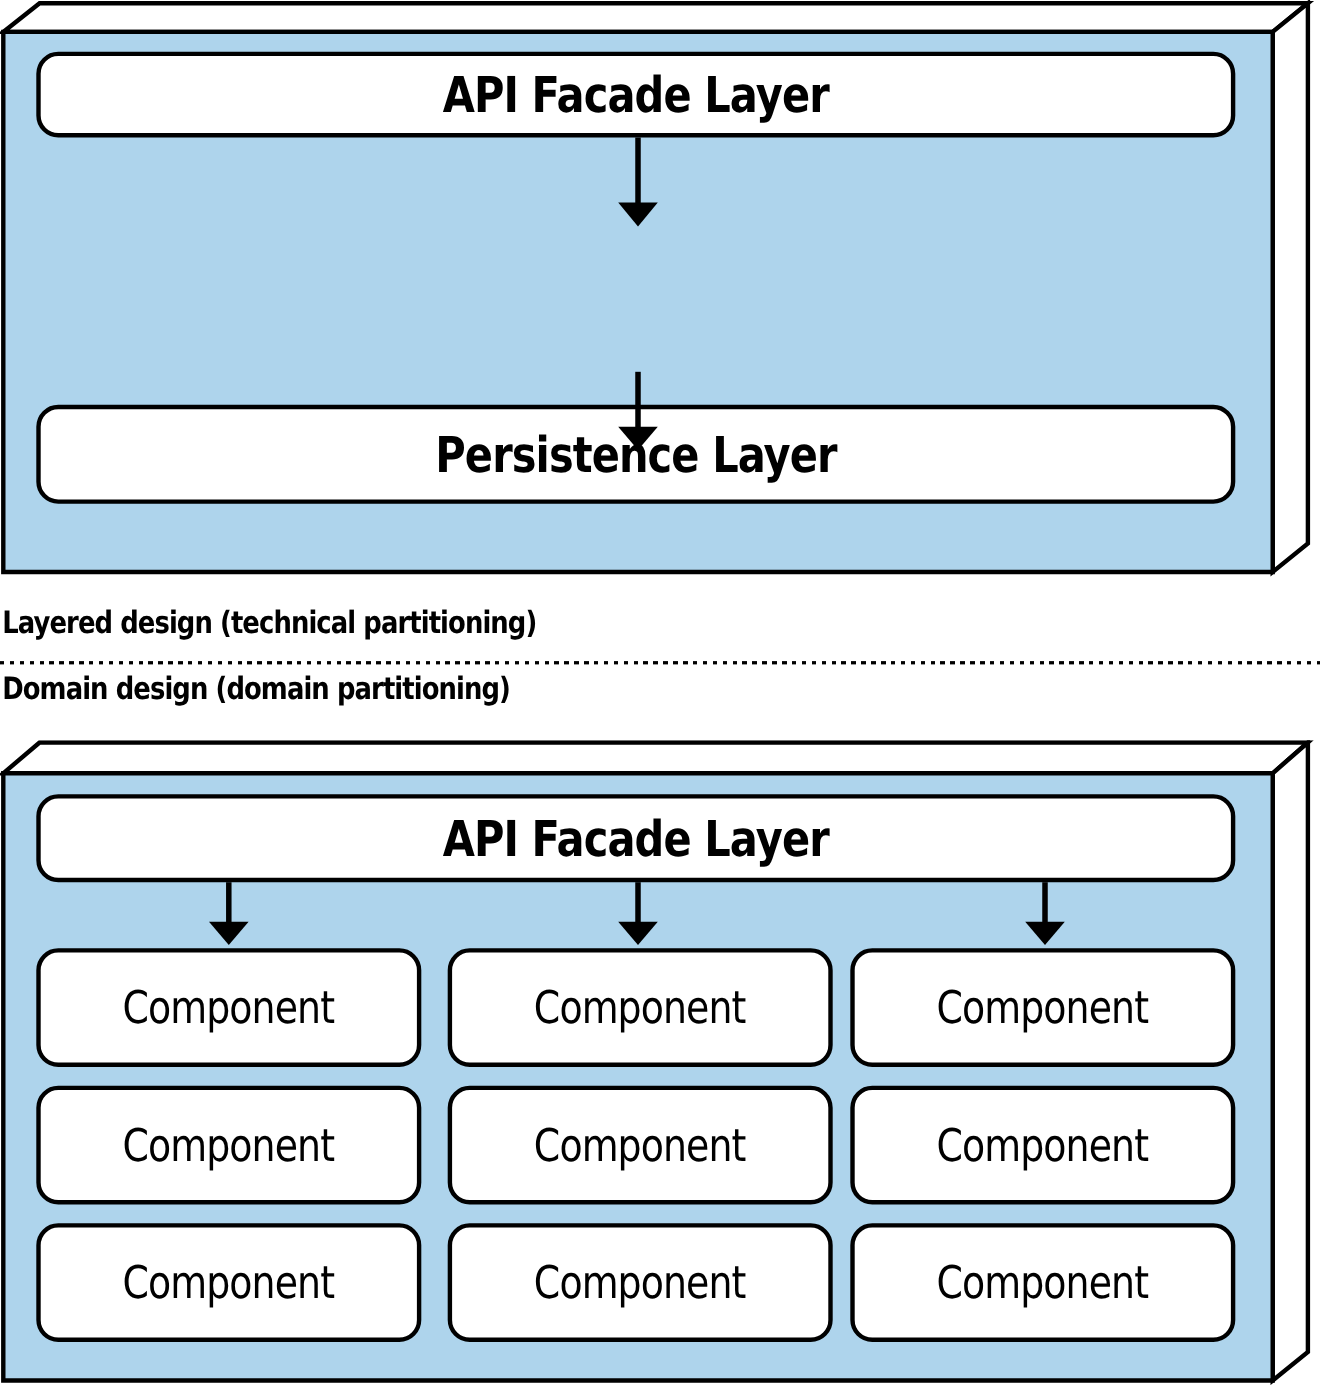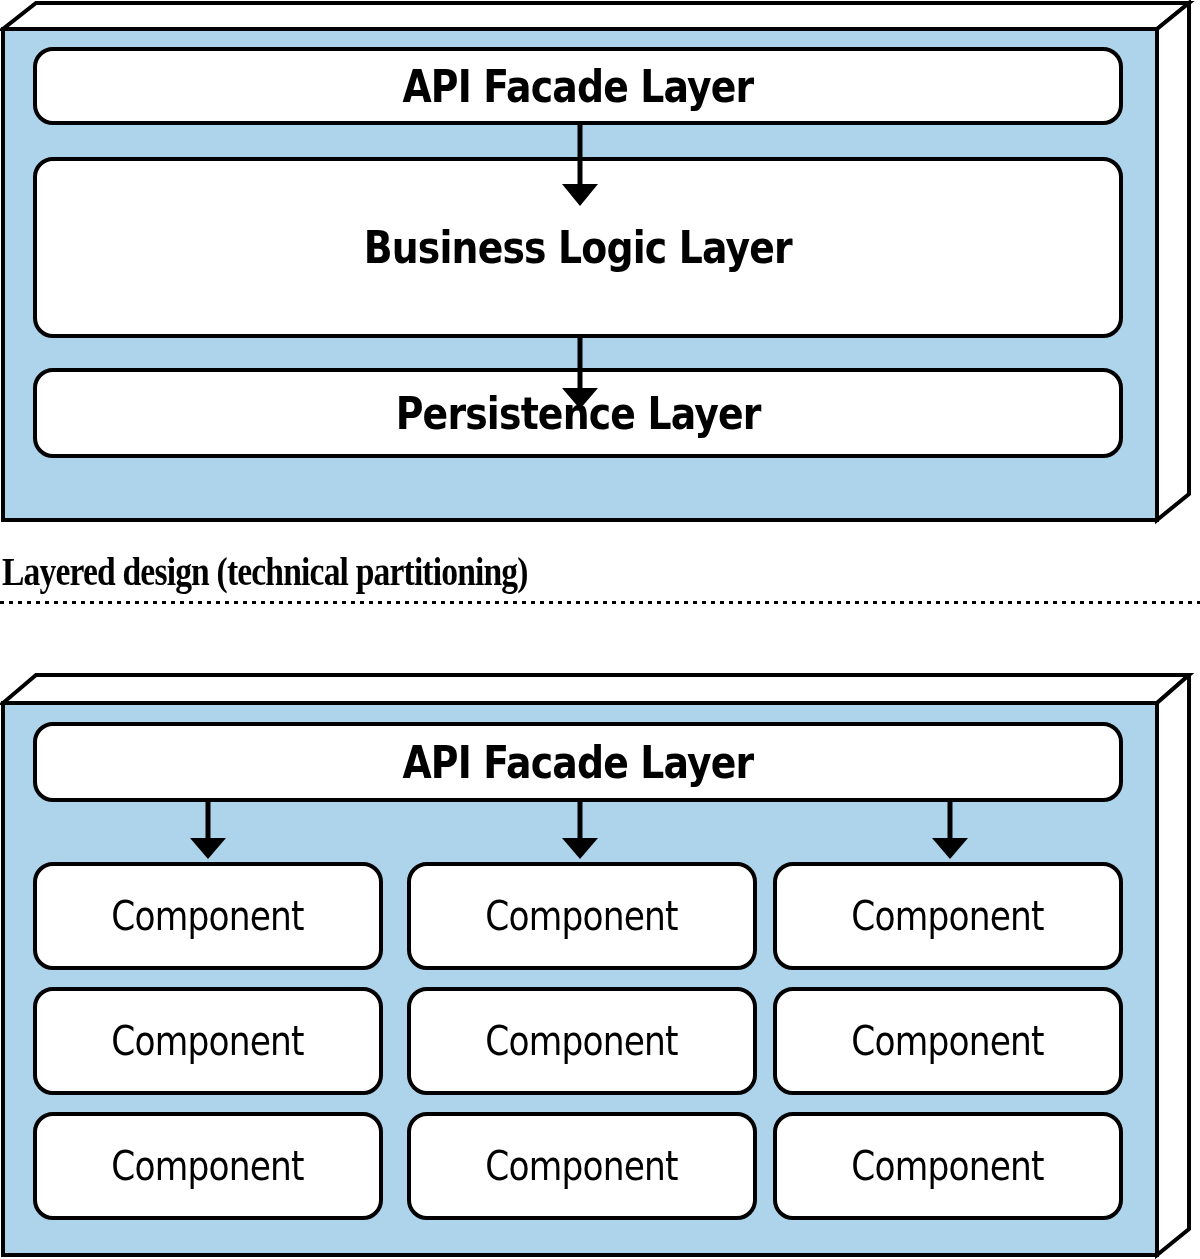--- a/index.html
+++ b/index.html
@@ -12,44 +12,41 @@
   .overlay{z-index:2;pointer-events:none;}
   .overlay line{stroke:#000;stroke-width:5;}
   .overlay polygon{fill:#000;stroke:none;}
   .wbox{position:absolute;z-index:1;box-sizing:border-box;background:#ffffff;
         border:4px solid #000;border-radius:20px;
         display:flex;align-items:center;justify-content:center;}
   .cond{display:inline-block;transform:scaleX(0.84);transform-origin:50% 50%;
         white-space:nowrap;letter-spacing:-1px;}
   .t-title{font-weight:bold;font-size:45px;}
   .t-comp{font-weight:normal;font-size:41px;}
-  .section-label{position:absolute;left:2px;font-weight:bold;font-size:40px;line-height:1;font-family:Liberation Serif, serif;}
+  .section-label{position:absolute;left:2px;font-weight:bold;font-size:28px;line-height:1;}
   .section-label .cond{transform-origin:0 50%;}
   .divider{position:absolute;left:0;width:1200px;height:3px;
            background:repeating-linear-gradient(90deg,#000 0 4px,transparent 4px 9px);}
 </style>
 </head>
 <body>
 
 <div class="canvas">
 
   <div class="diagram" style="top:0;height:525px;">
     <svg class="shell" viewBox="0 0 1200 525" aria-hidden="true">
       <polygon points="36,3 1189,3 1157,29 3,29" fill="#ffffff"></polygon>
       <polygon points="1157,29 1189,3 1189,494 1157,520" fill="#ffffff"></polygon>
       <polygon points="3,29 1157,29 1157,520 3,520" fill="#aed4ec"></polygon>
     </svg>
 
     <div class="wbox" style="left:33px;top:47px;width:1090px;height:78px;">
       <span class="cond t-title">API Facade Layer</span>
     </div>
 
-    <div class="wbox" style="left:33px;top:157px;width:1090px;height:181px;">
-      <span class="cond t-title">Business Logic Layer</span>
-    </div>
 
     <div class="wbox" style="left:33px;top:368px;width:1090px;height:90px;">
       <span class="cond t-title">Persistence Layer</span>
     </div>
 
     <svg class="overlay" viewBox="0 0 1200 525" aria-hidden="true">
       <g>
         <line x1="580" y1="125" x2="580" y2="185"></line>
         <polygon points="562,184 598,184 580,206"></polygon>
       </g>
@@ -59,20 +56,23 @@
       </g>
     </svg>
   </div>
 
   <div class="section-label" style="top:552px;">
     <span class="cond">Layered design (technical partitioning)</span>
   </div>
 
   <div class="divider" style="top:601px;"></div>
 
+  <div class="section-label" style="top:612px;">
+    <span class="cond">Domain design (domain partitioning)</span>
+  </div>
 
   <div class="diagram" style="top:673px;height:586px;">
     <svg class="shell" viewBox="0 0 1200 586" aria-hidden="true">
       <polygon points="36,2 1189,2 1157,30 3,30" fill="#ffffff"></polygon>
       <polygon points="1157,30 1189,2 1189,556 1157,582" fill="#ffffff"></polygon>
       <polygon points="3,30 1157,30 1157,582 3,582" fill="#aed4ec"></polygon>
     </svg>
 
     <div class="wbox" style="left:33px;top:49px;width:1090px;height:80px;">
       <span class="cond t-title">API Facade Layer</span>

